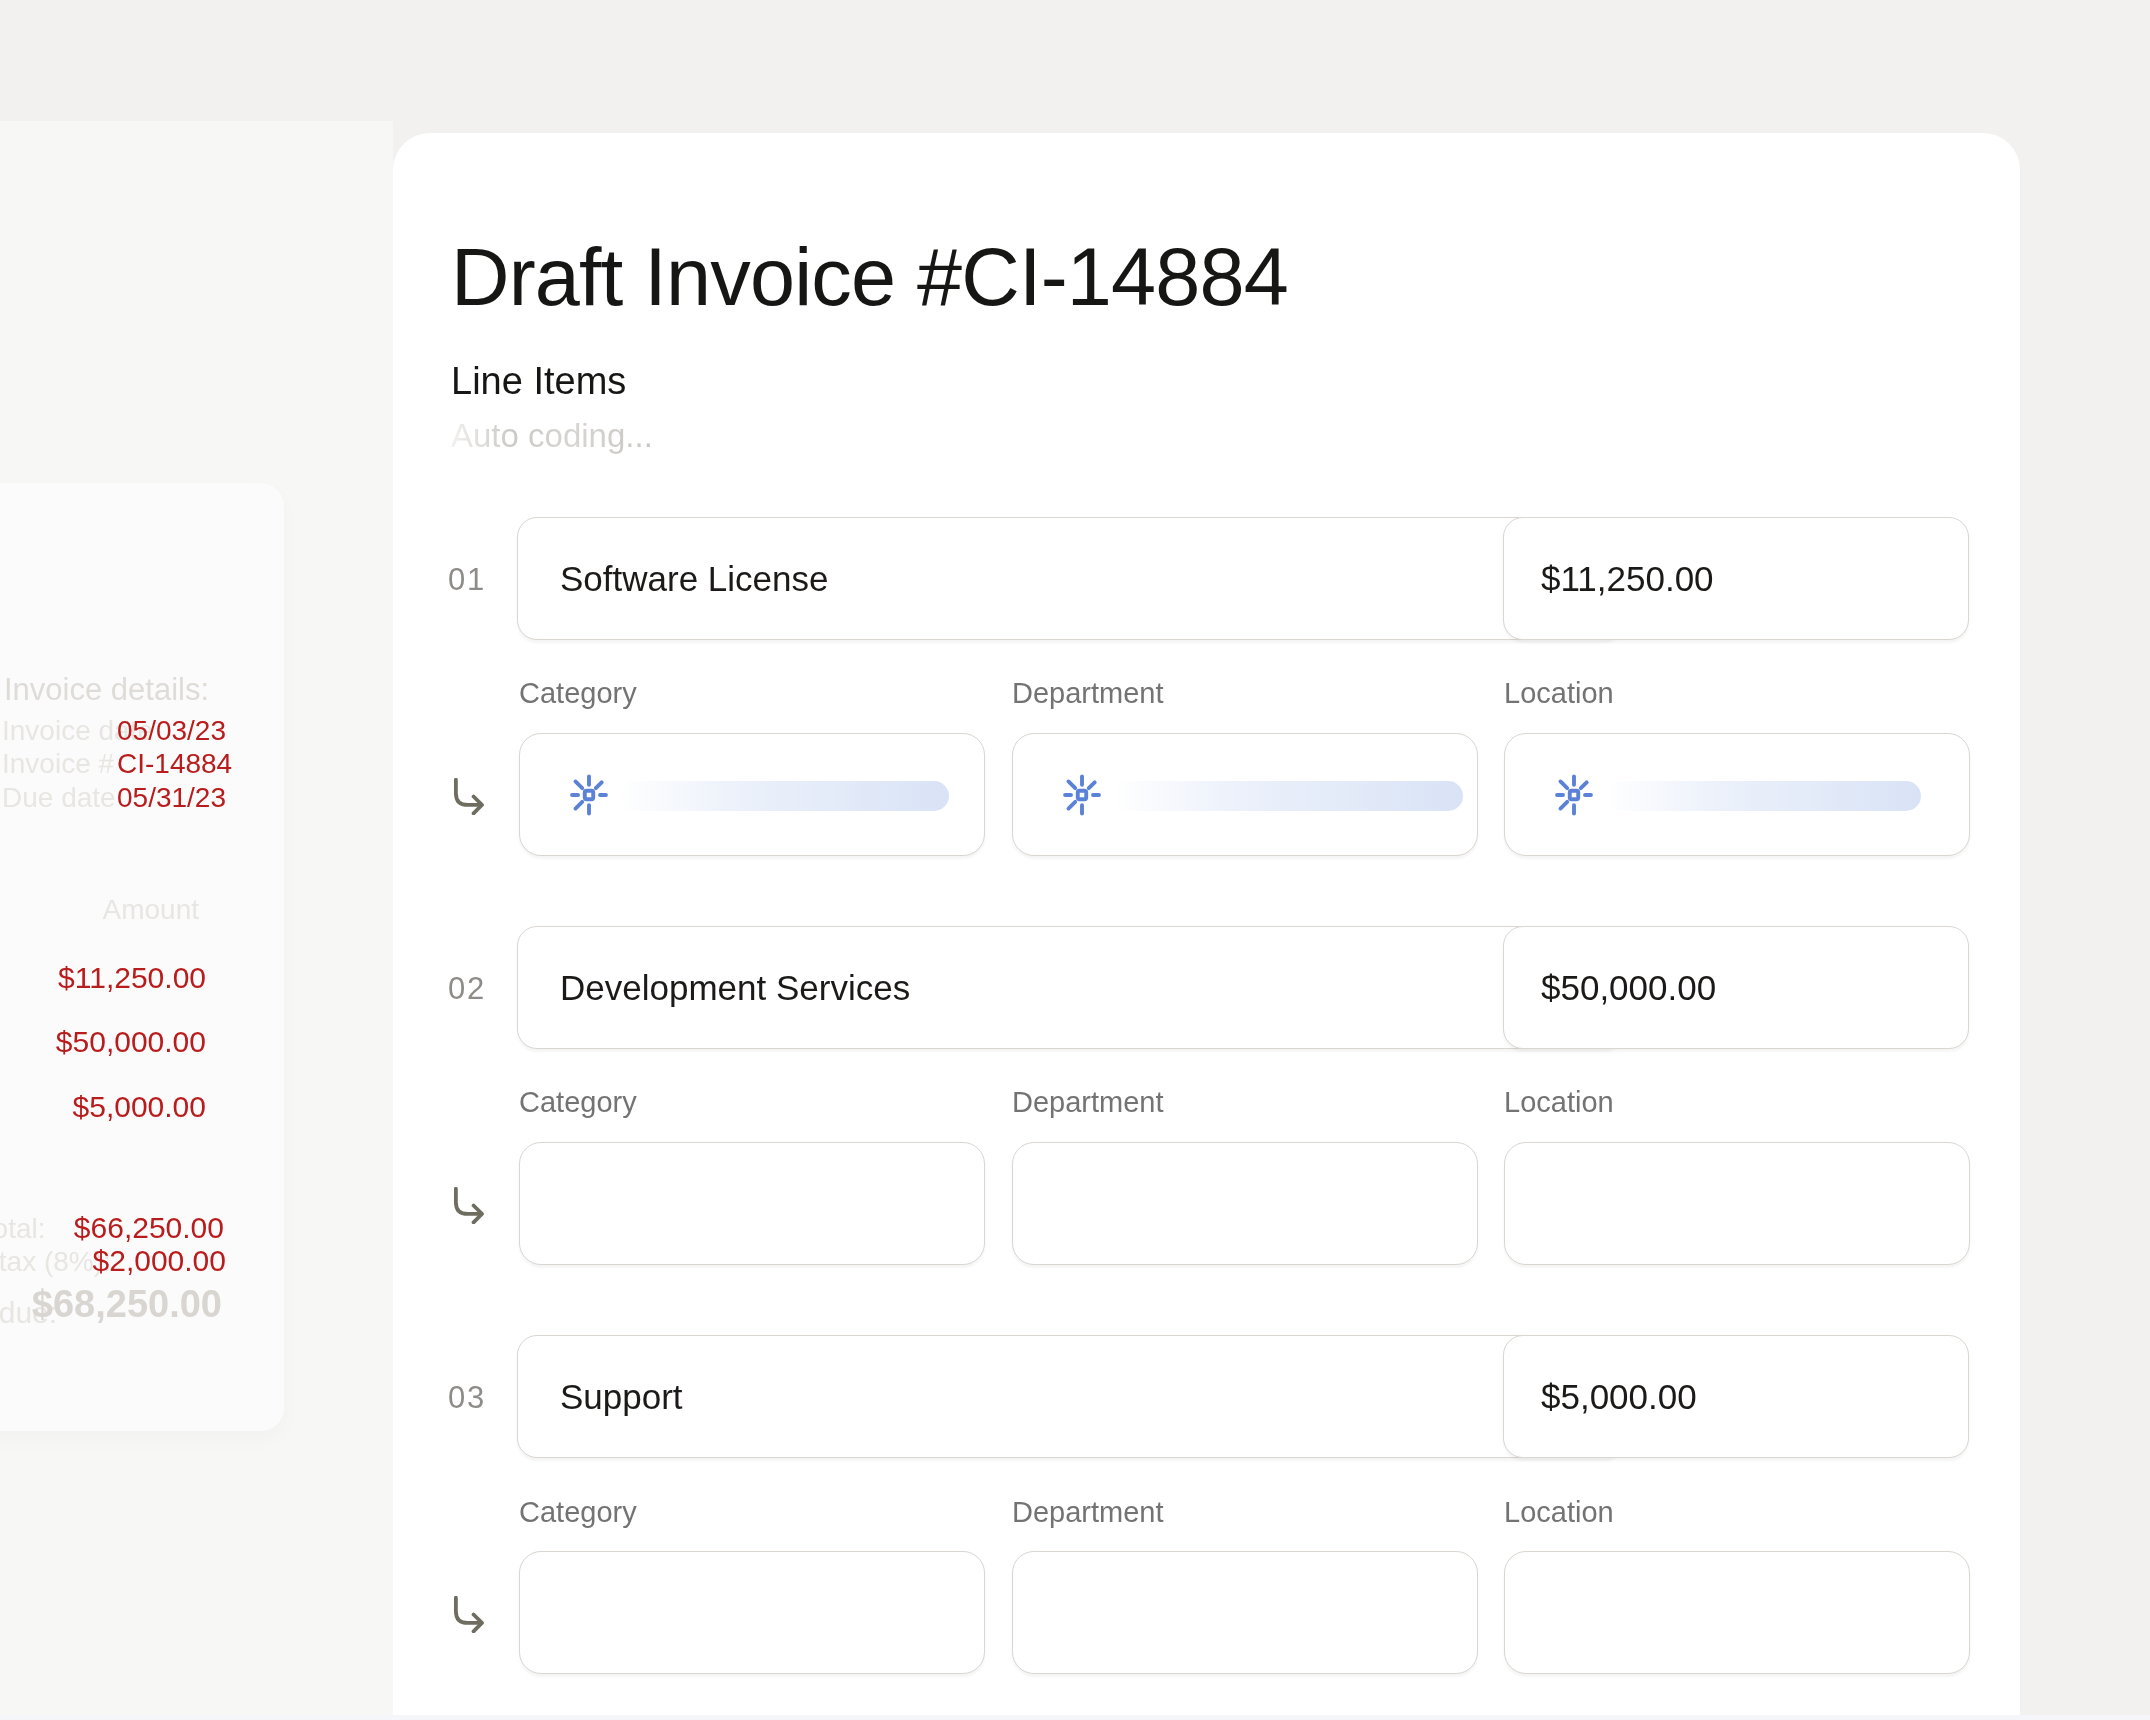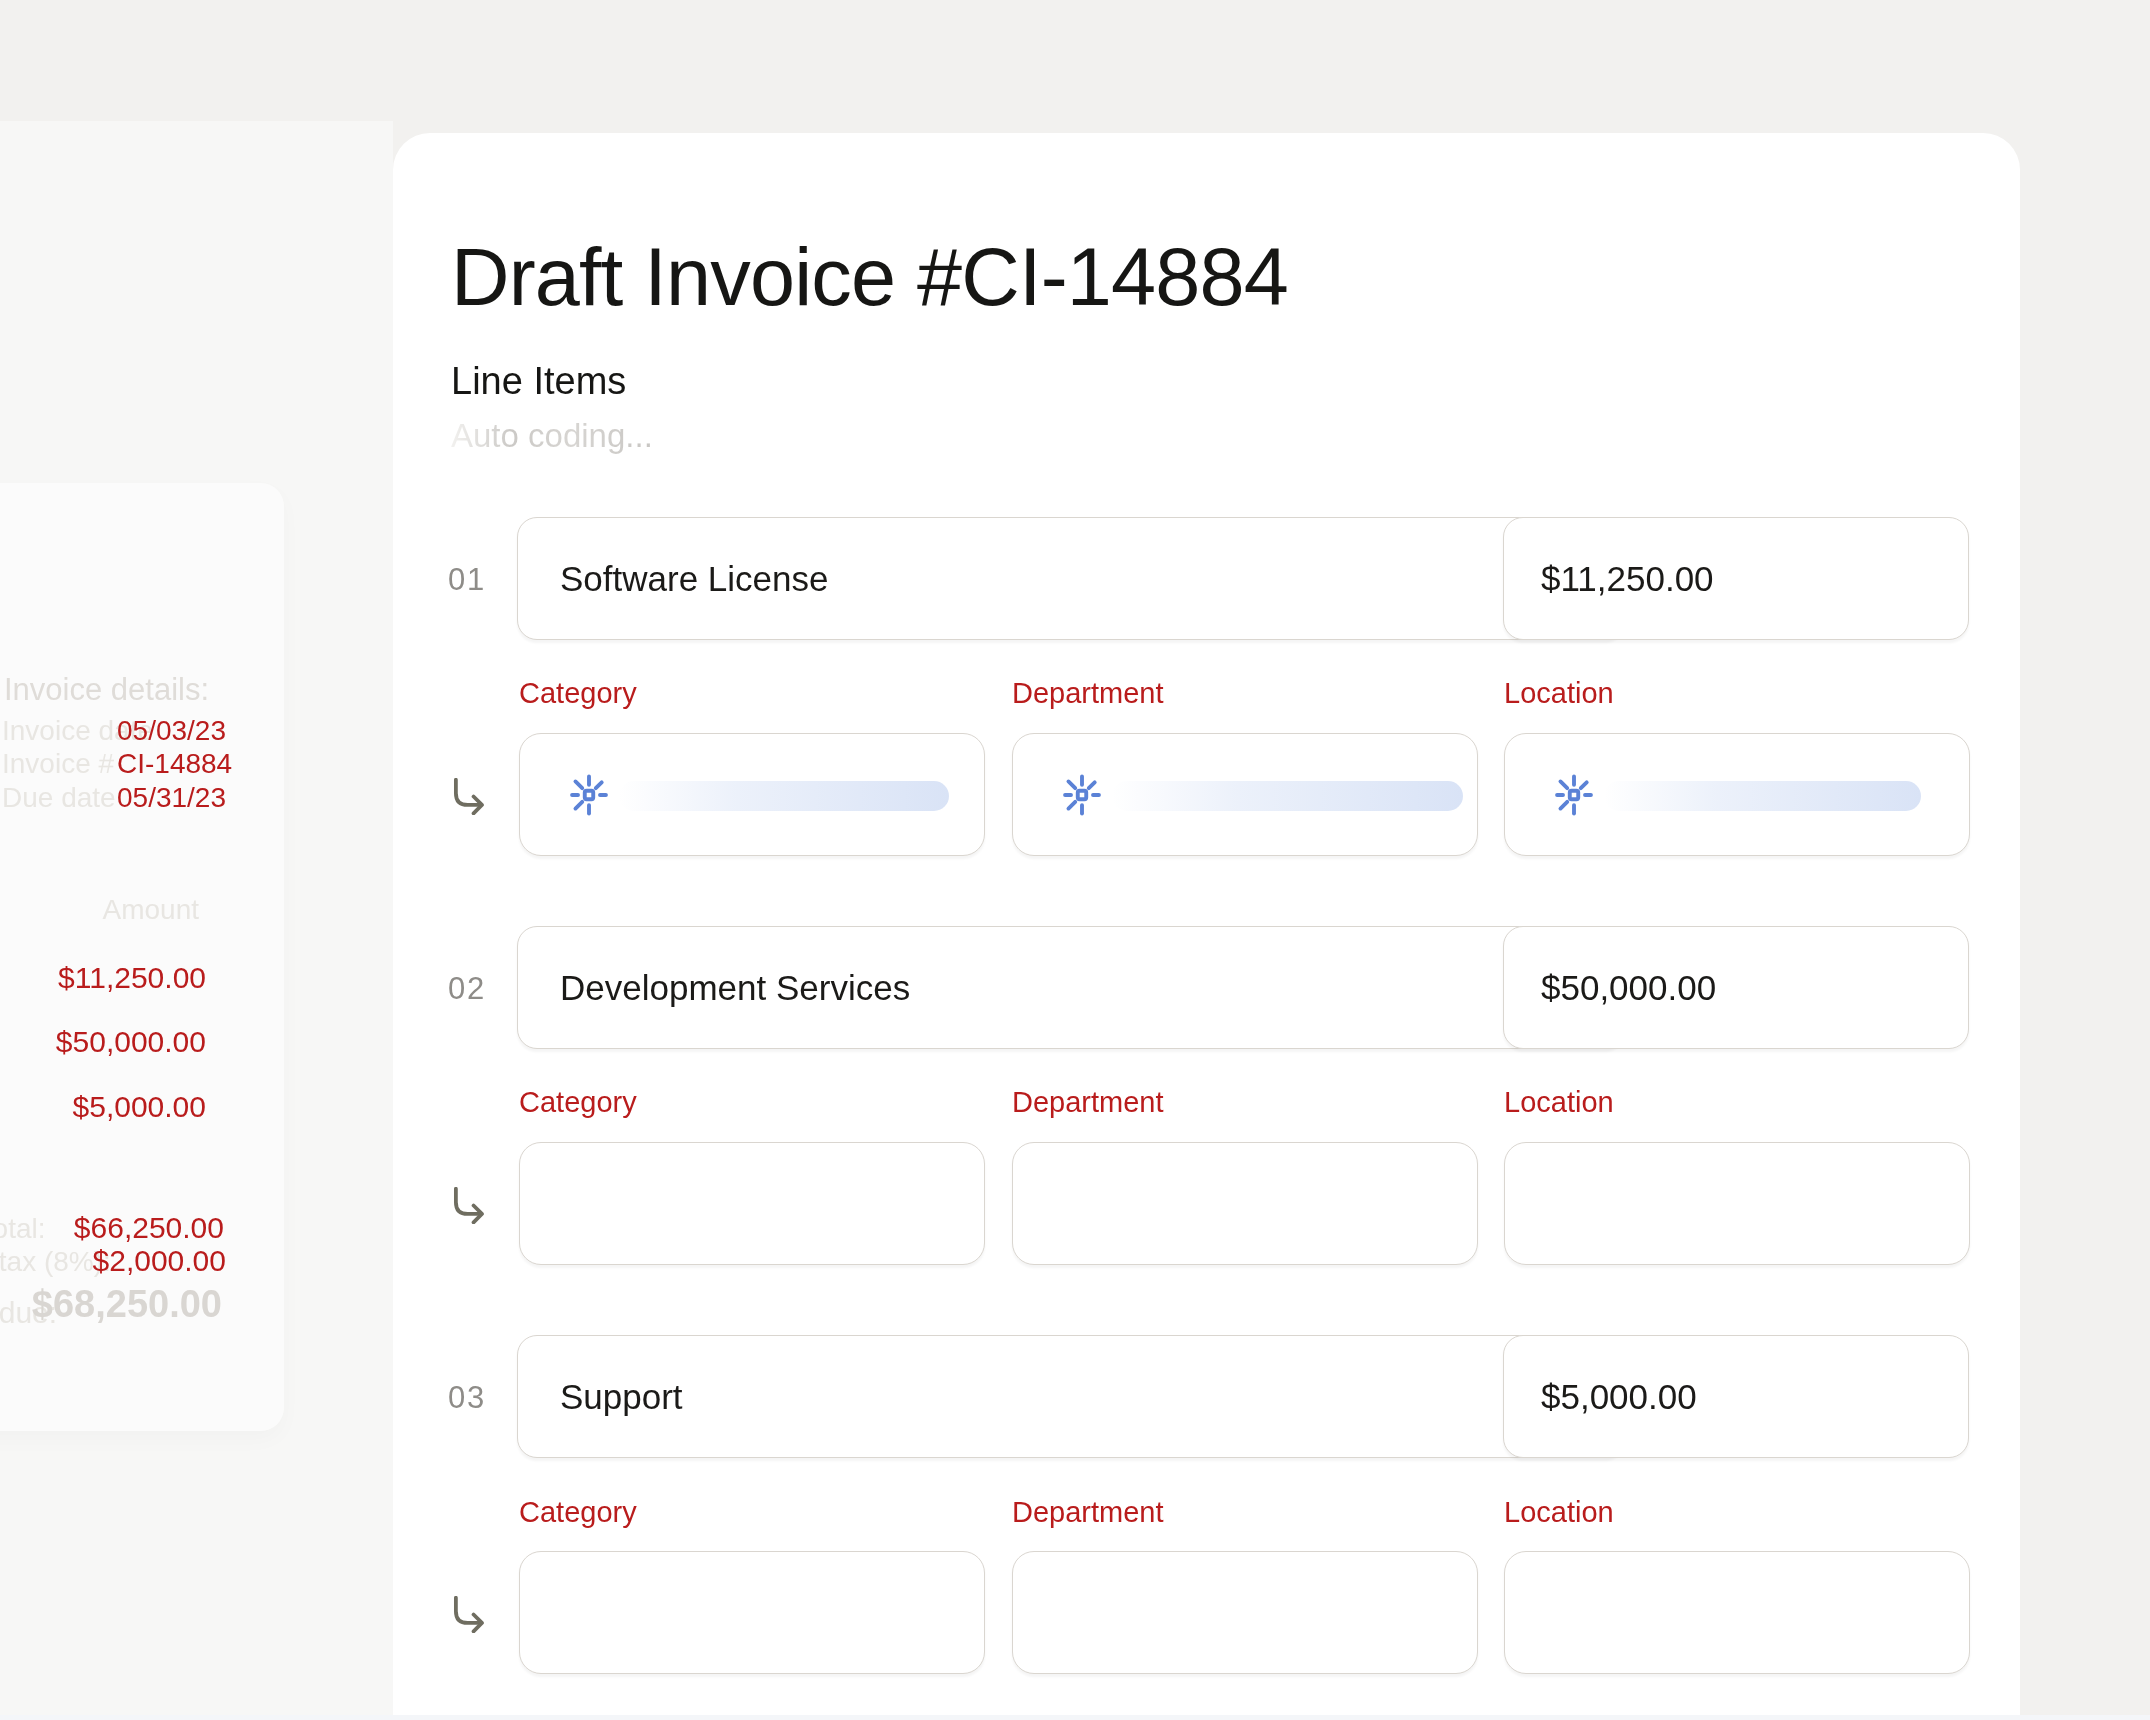--- a/index.html
+++ b/index.html
@@ -62,21 +62,21 @@
     box-sizing:border-box;
     font-family:"Liberation Sans","DejaVu Sans",sans-serif;
     font-size:35px;color:#1B1A18;
     outline:none;
   }
   input.input-box{padding:0 0 0 42px;}
   .desc-input{left:124px;width:1108px;}
   .amount-input{left:1110px;width:466px;padding-left:37px !important;}
   .field-label{
     position:absolute;
-    font-size:29px;color:#b91c1c;
+    font-size:29px;color:#737373;
   }
   .select-box{
     position:absolute;
     width:466px;height:123px;
     background:#fff;
     border:1.7px solid #DAD6D0;
     border-radius:22px;
     box-shadow:0 2.5px 2.5px rgba(0,0,0,0.045);
     box-sizing:border-box;
   }

